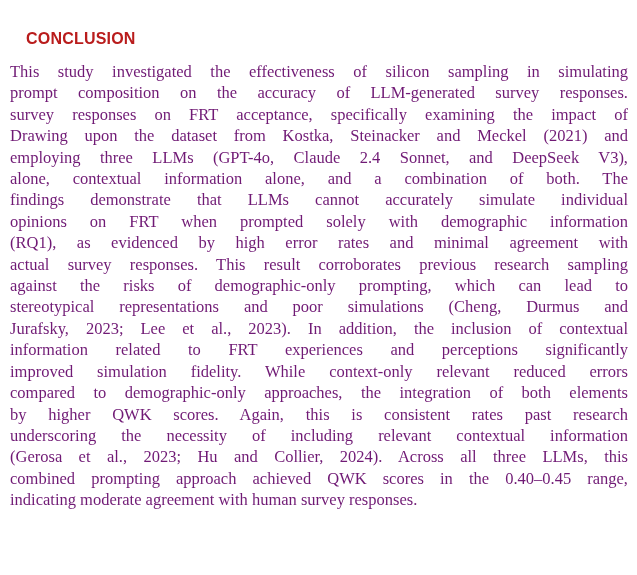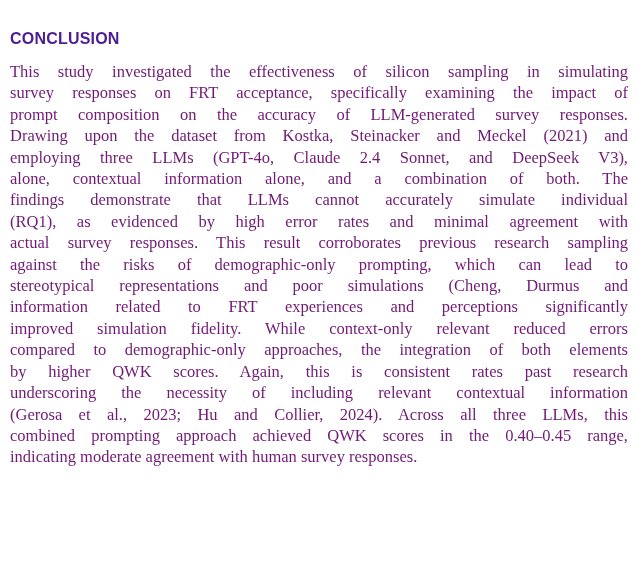--- a/index.html
+++ b/index.html
@@ -13,26 +13,26 @@
     overflow: hidden;
   }
   .page {
     box-sizing: border-box;
     width: 637px;
     height: 575px;
     padding: 30px 9px 0 10px;
     background: #ffffff;
   }
   .heading {
-    margin: 0 0 13px 0;
+    margin: 0 0 13px 16px;
     font-family: "Liberation Sans", sans-serif;
     font-weight: bold;
     font-size: 16px;
     letter-spacing: 0.2px;
-    color: #4c1d95;
+    color: #b91c1c;
   }
   .para {
     font-family: Liberation Serif, serif;
     font-size: 16.5px;
     line-height: 21.4px;
     color: #701a75;
     overflow: hidden;
   }
   .para .line {
     text-align: justify;
@@ -44,30 +44,32 @@
     text-align-last: left;
   }
 </style>
 </head>
 <body>
 
 <main class="page">
   <h1 class="heading">CONCLUSION</h1>
   <div class="para">
       <div class="line">This study investigated the effectiveness of silicon sampling in simulating</div>
+      <div class="line">prompt composition on the accuracy of LLM-generated survey responses.</div>
       <div class="line">survey responses on FRT acceptance, specifically examining the impact of</div>
-      <div class="line">prompt composition on the accuracy of LLM-generated survey responses.</div>
       <div class="line">Drawing upon the dataset from Kostka, Steinacker and Meckel (2021) and</div>
       <div class="line">employing three LLMs (GPT-4o, Claude 2.4 Sonnet, and DeepSeek V3),</div>
       <div class="line">alone, contextual information alone, and a combination of both. The</div>
       <div class="line">findings demonstrate that LLMs cannot accurately simulate individual</div>
+      <div class="line">opinions on FRT when prompted solely with demographic information</div>
       <div class="line">(RQ1), as evidenced by high error rates and minimal agreement with</div>
       <div class="line">actual survey responses. This result corroborates previous research sampling</div>
       <div class="line">against the risks of demographic-only prompting, which can lead to</div>
       <div class="line">stereotypical representations and poor simulations (Cheng, Durmus and</div>
+      <div class="line">Jurafsky, 2023; Lee et al., 2023). In addition, the inclusion of contextual</div>
       <div class="line">information related to FRT experiences and perceptions significantly</div>
       <div class="line">improved simulation fidelity. While context-only relevant reduced errors</div>
       <div class="line">compared to demographic-only approaches, the integration of both elements</div>
       <div class="line">by higher QWK scores. Again, this is consistent rates past research</div>
       <div class="line">underscoring the necessity of including relevant contextual information</div>
       <div class="line">(Gerosa et al., 2023; Hu and Collier, 2024). Across all three LLMs, this</div>
       <div class="line">combined prompting approach achieved QWK scores in the 0.40–0.45 range,</div>
       <div class="line last">indicating moderate agreement with human survey responses.</div>
     </div>
 </main>

